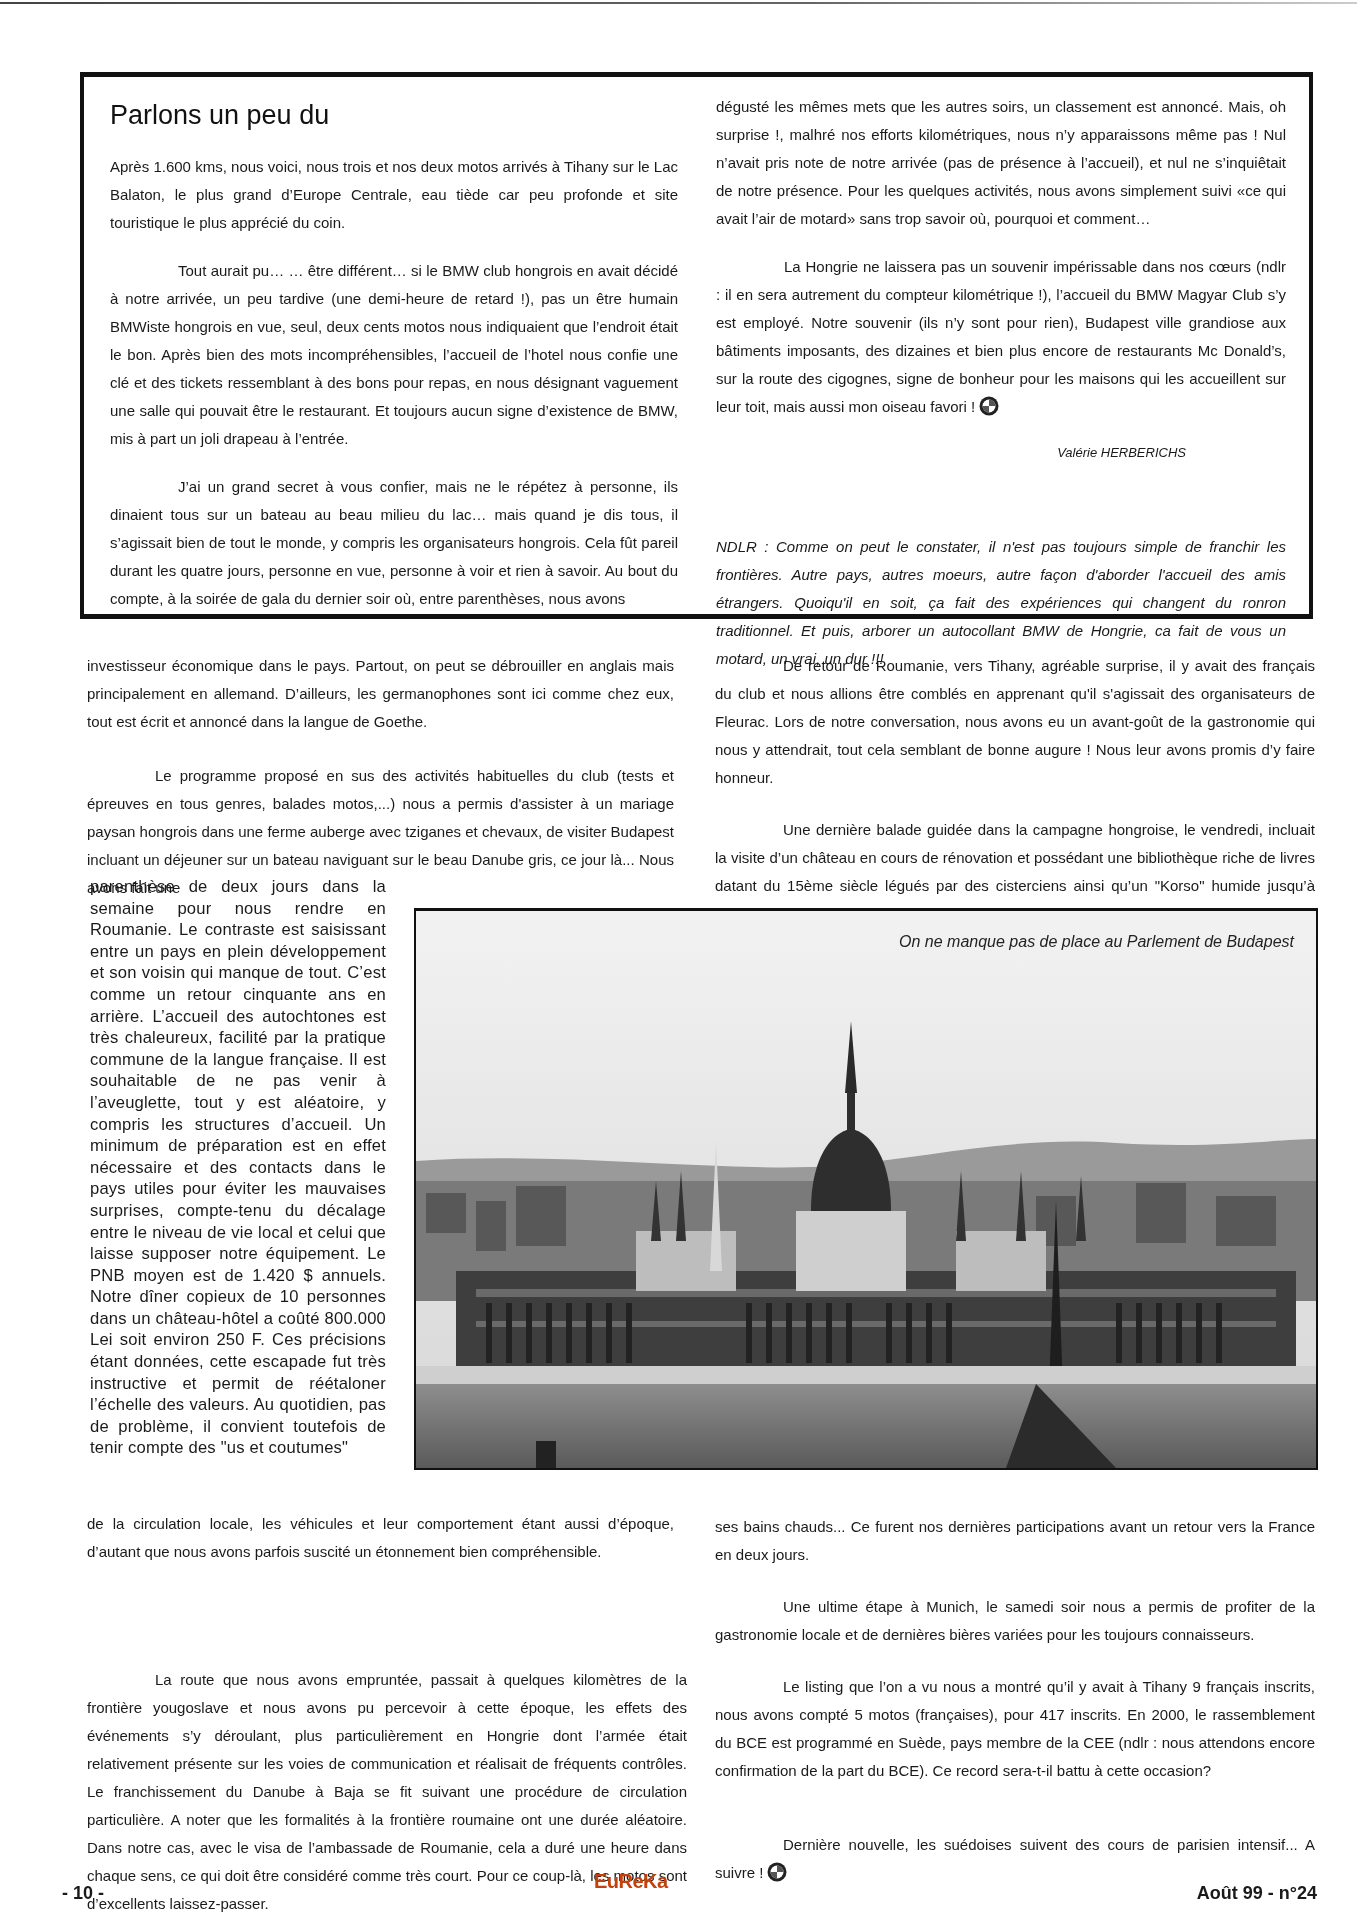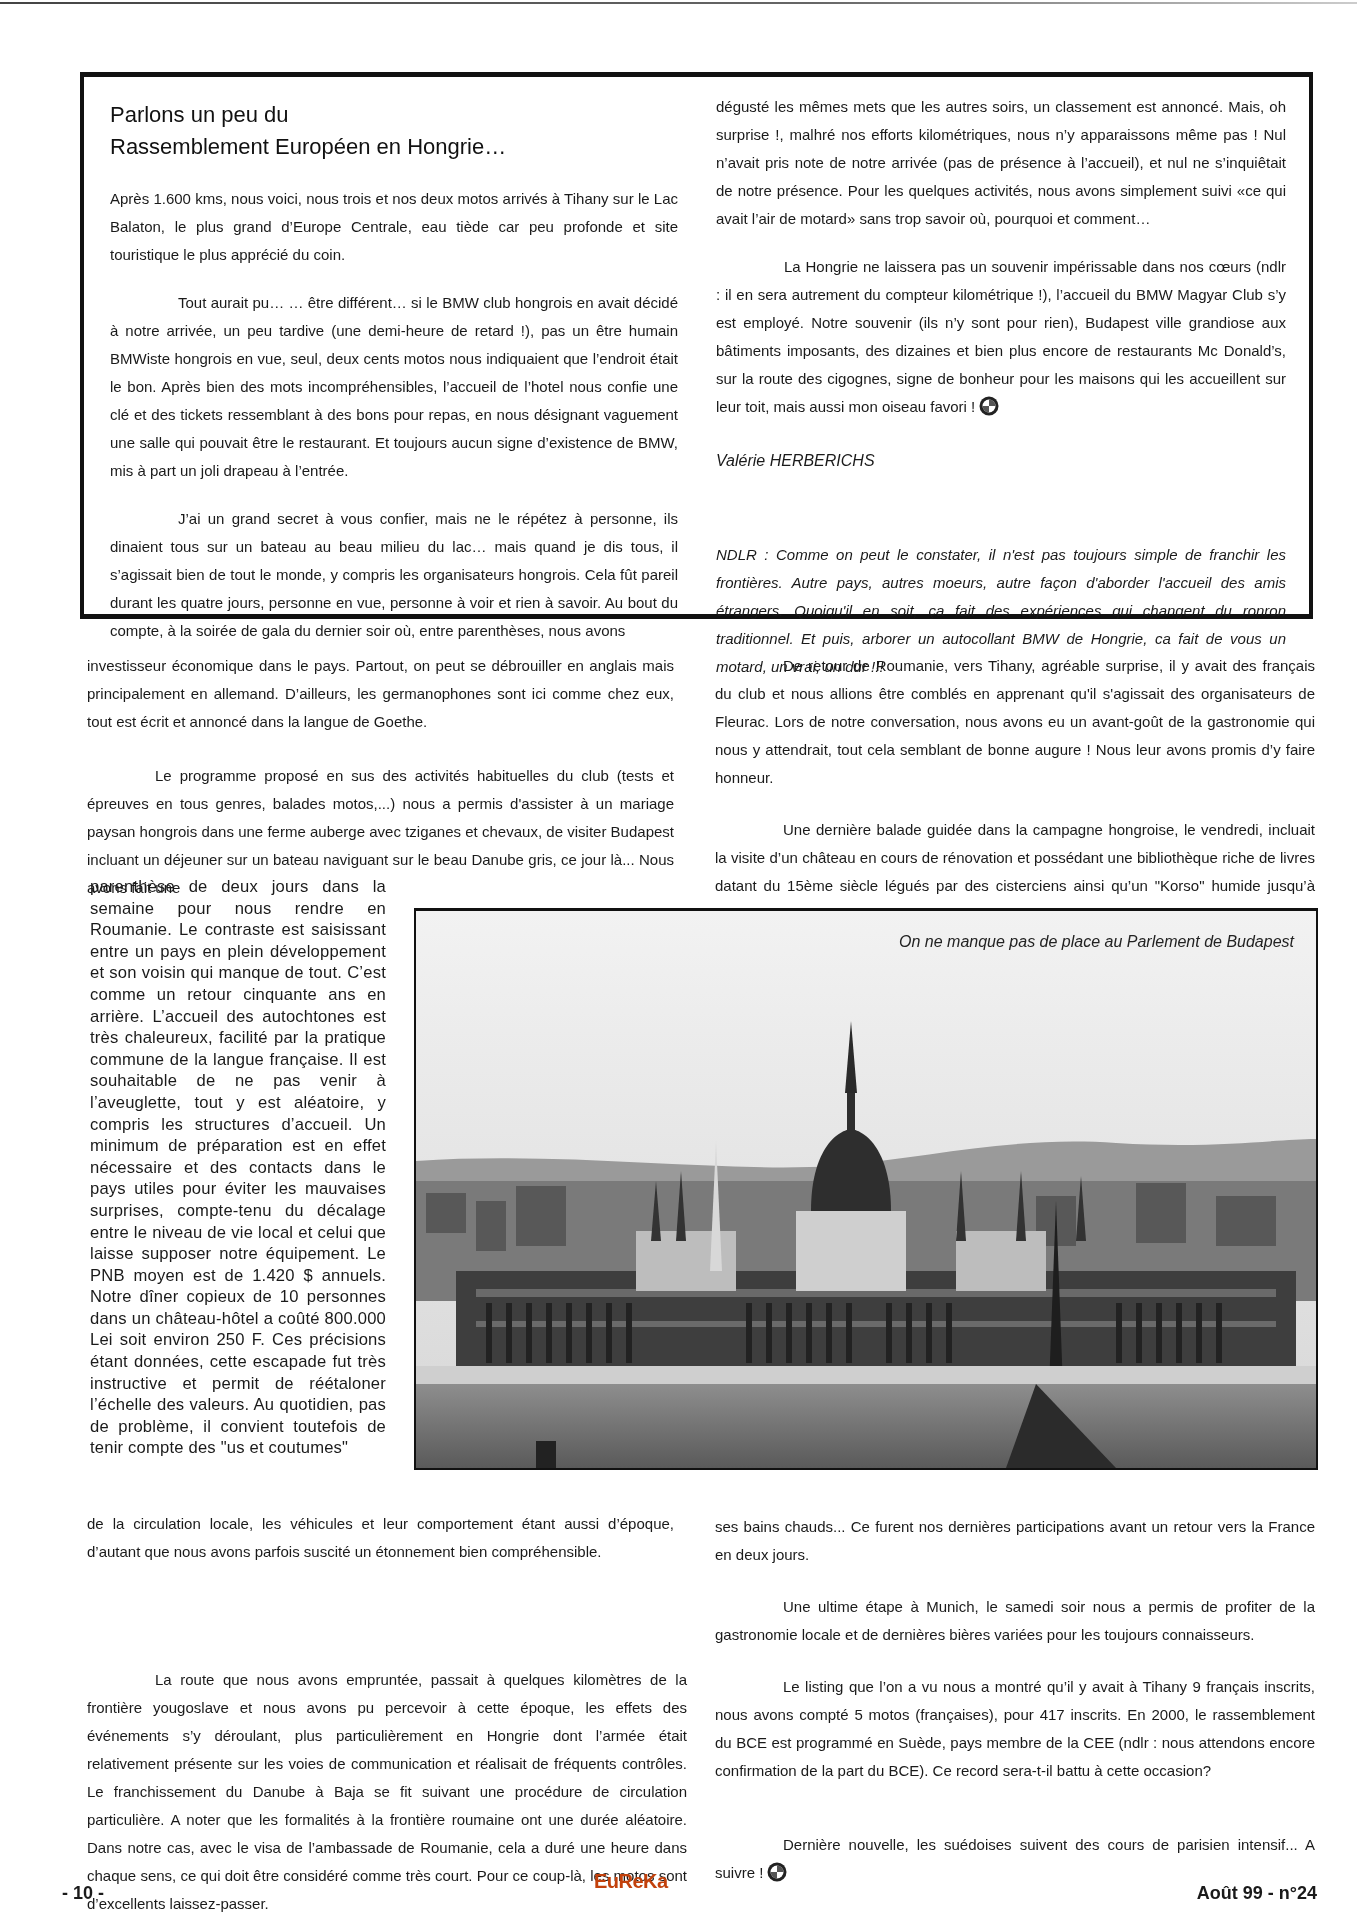--- a/index.html
+++ b/index.html
@@ -29,26 +29,26 @@
     border-top-width: 5px;
     border-bottom-width: 5px;
   }
   .boxed .col-left {
     position: absolute; left: 26px; top: 22px; width: 568px;
   }
   .boxed .col-right {
     position: absolute; left: 632px; top: 16px; width: 570px;
   }
   .title {
-    font-size: 22px; line-height: 32px; font-weight: normal; color: #111;
+    font-size: 27px; line-height: 32px; font-weight: normal; color: #111;
     margin-bottom: 22px;
   }
   .signature {
-    font-style: italic; padding-right: 100px;
-    font-size: 16px; line-height: 20px; margin-top: 30px;
+    font-style: italic; text-align: right; padding-right: 100px;
+    font-size: 13px; line-height: 20px; margin-top: 22px;
   }
   .ndlr { font-style: italic; margin-top: 70px; }
 
   
   .lower-left-top {
     position: absolute; left: 87px; top: 652px; width: 587px;
   }
   .lower-right-top {
     position: absolute; left: 715px; top: 652px; width: 600px;
   }
@@ -99,21 +99,20 @@
 </style>
 </head>
 <body>
 
 <div class="top-rule"></div>
 
 <section class="boxed">
   <div class="col-left">
     <h1 class="title">
       <span>Parlons un peu du</span><br>
-      <span>Rassemblement Européen en Hongrie…</span>
     </h1>
     <p class="p">Après 1.600 kms, nous voici, nous trois et nos deux motos arrivés à Tihany sur le Lac Balaton, le plus grand d’Europe Centrale, eau tiède car peu profonde et site touristique le plus apprécié du coin.</p>
     <div class="gap"></div>
     <p class="p indent">Tout aurait pu…   … être différent…  si le BMW club hongrois en avait décidé à notre arrivée, un peu tardive (une demi-heure de retard !), pas un être humain BMWiste hongrois en vue, seul, deux cents motos nous indiquaient que l’endroit était le bon. Après bien des mots incompréhensibles, l’accueil de l’hotel nous confie une clé et des tickets ressemblant à des bons pour repas, en nous désignant vaguement une salle qui pouvait être le restaurant. Et toujours aucun signe d’existence de BMW, mis à part un joli drapeau à l’entrée.</p>
     <div class="gap"></div>
     <p class="p indent">J’ai un grand secret à vous confier, mais ne le répétez à personne, ils dinaient tous sur un bateau au beau milieu du lac… mais quand je dis tous, il s’agissait bien de tout le monde,  y compris les organisateurs hongrois. Cela fût pareil durant les quatre jours, personne en vue, personne à voir et rien à savoir. Au bout du compte, à la soirée de gala du dernier soir où, entre parenthèses, nous avons</p>
   </div>
   <div class="col-right">
     <p class="p">dégusté les mêmes mets que les autres soirs, un classement est annoncé. Mais, oh surprise !, malhré nos efforts kilométriques, nous n’y apparaissons même pas ! Nul n’avait pris note de notre arrivée (pas de présence à l’accueil), et nul ne s’inquiêtait de notre présence. Pour les quelques activités, nous avons simplement suivi «ce qui avait l’air de motard» sans trop savoir où, pourquoi et comment…</p>
     <div class="gap"></div>

